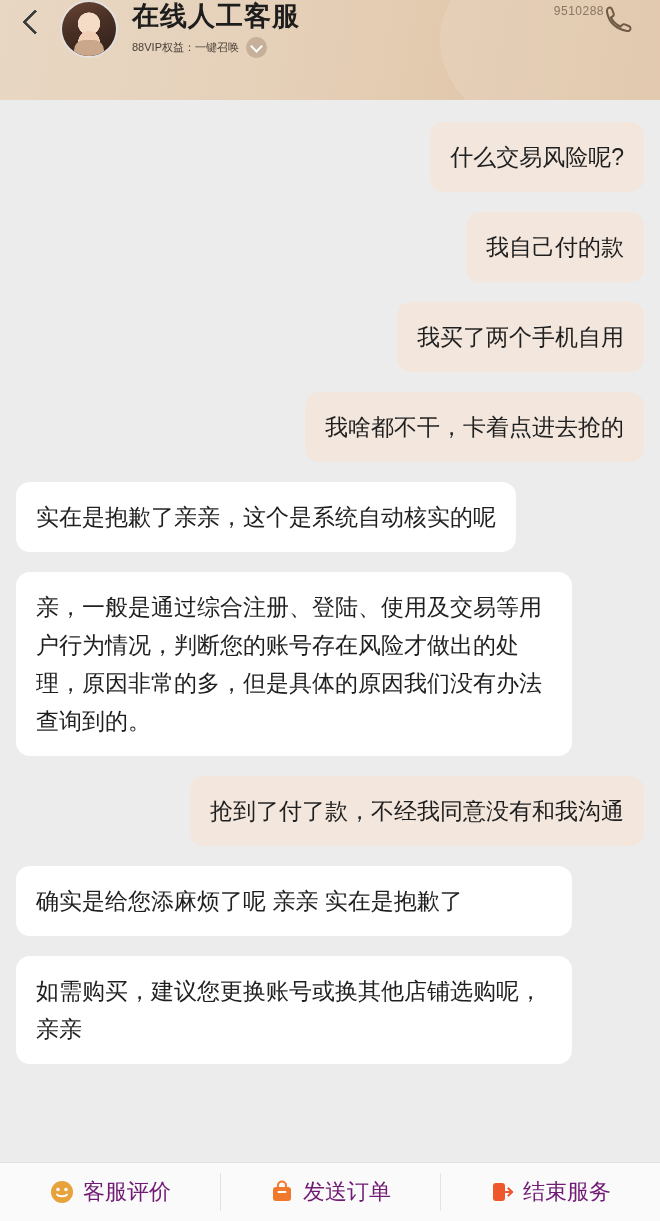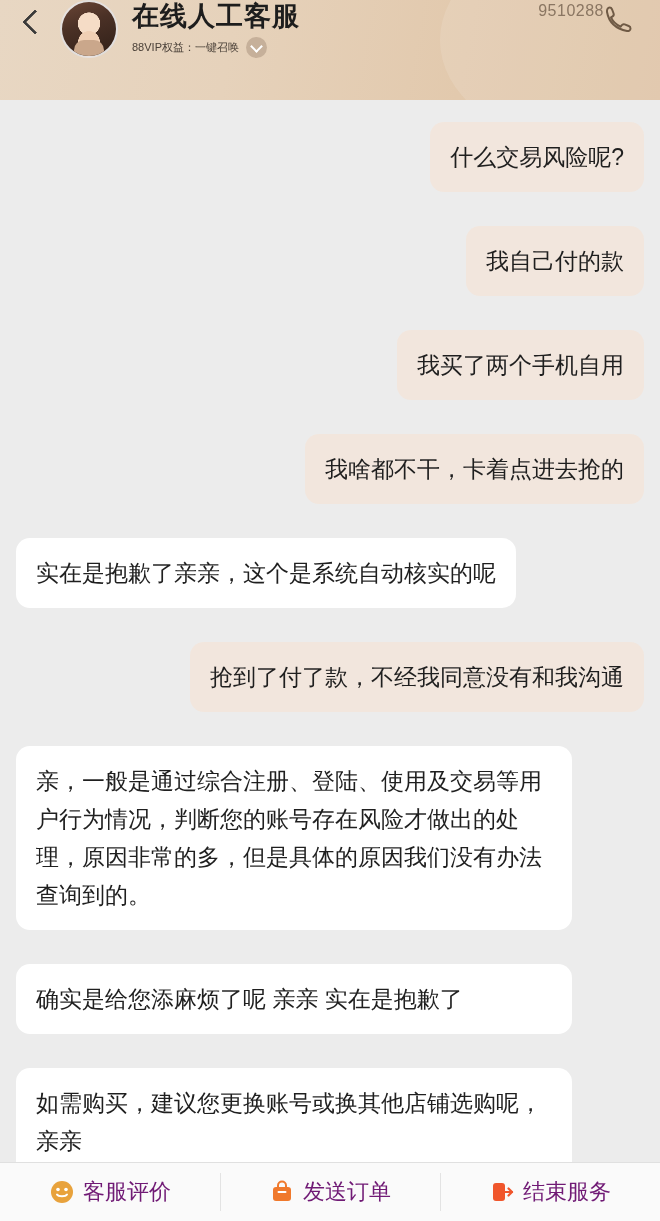--- a/index.html
+++ b/index.html
@@ -134,42 +134,42 @@
   }
   .head-right {
     position: relative;
     z-index: 2;
     display: flex;
     align-items: center;
     flex: 0 0 auto;
     padding-right: 4px;
   }
   .head-code {
-    font-size: 16px;
+    font-size: 12px;
     color: #8a7662;
     letter-spacing: 0.5px;
     margin-right: -6px;
     margin-bottom: 18px;
   }
   .phone-icon {
     width: 40px;
     height: 40px;
     position: relative;
   }
   .phone-icon svg { display: block; }
 
   
   .chat {
     flex: 1 1 auto;
     overflow: hidden;
     padding: 22px 16px 0 16px;
     box-sizing: border-box;
     display: flex;
     flex-direction: column;
-    gap: 34px;
+    gap: 20px;
     background: #ececec;
   }
   .row { display: flex; }
   .row.right { justify-content: flex-end; }
   .row.left { justify-content: flex-start; }
   .bubble {
     max-width: 556px;
     border-radius: 14px;
     padding: 16px 20px;
     font-size: 23px;
@@ -256,25 +256,25 @@
     </div>
     <div class="row right">
       <div class="bubble out">我买了两个手机自用</div>
     </div>
     <div class="row right">
       <div class="bubble out">我啥都不干，卡着点进去抢的</div>
     </div>
     <div class="row left">
       <div class="bubble in">实在是抱歉了亲亲，这个是系统自动核实的呢</div>
     </div>
-    <div class="row right">
-      <div class="bubble out">抢到了付了款，不经我同意没有和我沟通</div>
-    </div>
     <div class="row left">
       <div class="bubble in wide">亲，一般是通过综合注册、登陆、使用及交易等用户行为情况，判断您的账号存在风险才做出的处理，原因非常的多，但是具体的原因我们没有办法查询到的。</div>
+    </div>
+    <div class="row right">
+      <div class="bubble out">抢到了付了款，不经我同意没有和我沟通</div>
     </div>
     <div class="row left">
       <div class="bubble in wide">确实是给您添麻烦了呢 亲亲  实在是抱歉了</div>
     </div>
     <div class="row left">
       <div class="bubble in wide">如需购买，建议您更换账号或换其他店铺选购呢，亲亲</div>
     </div>
   </div>
 
   <div class="bottom-bar">

